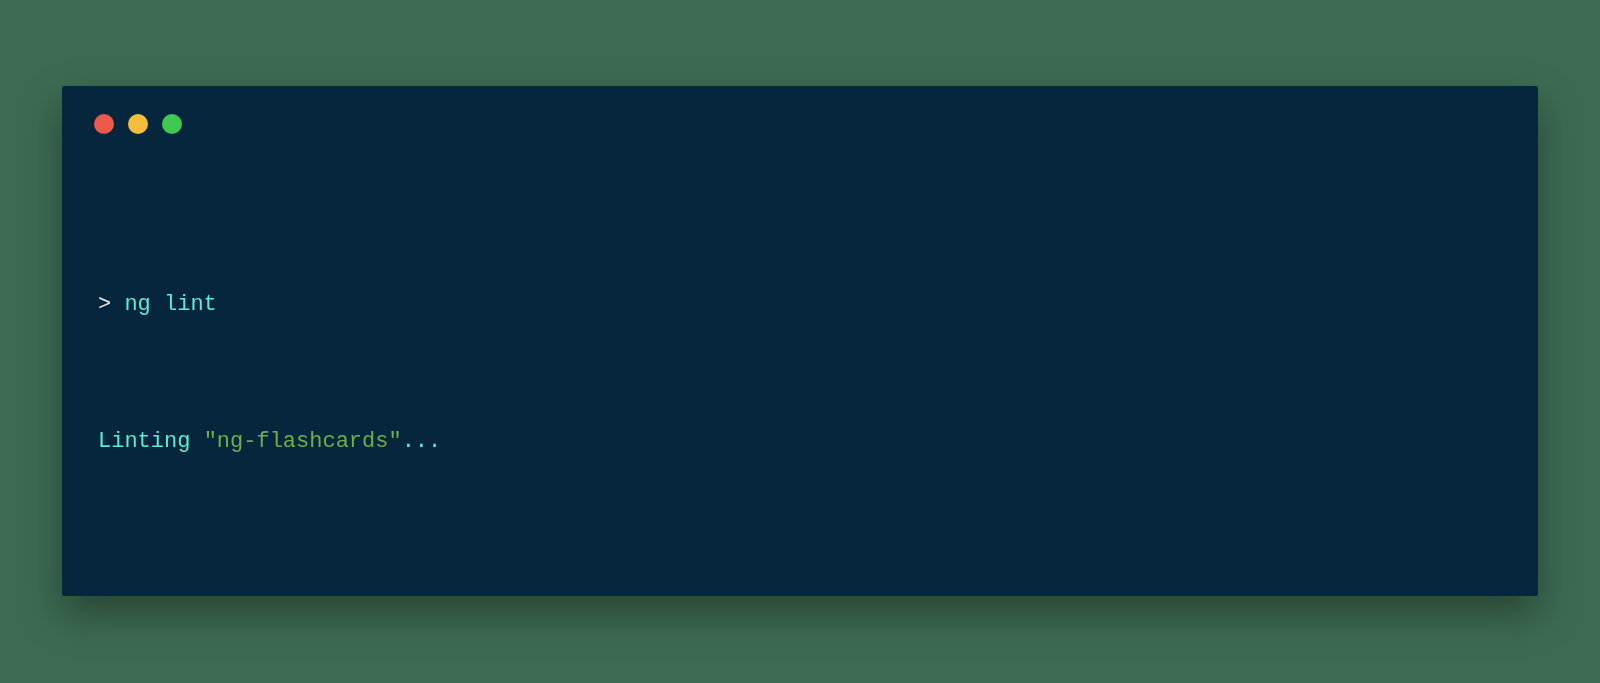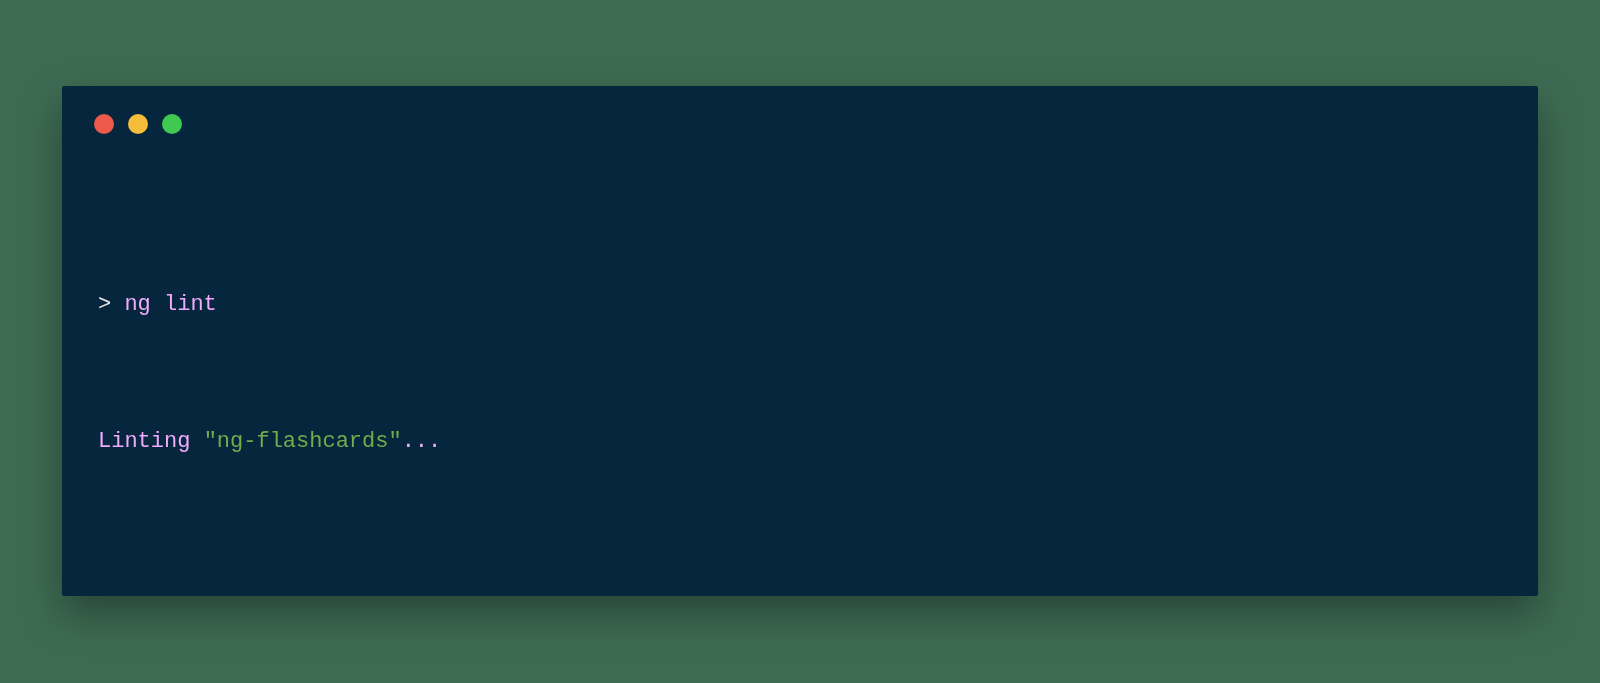--- a/index.html
+++ b/index.html
@@ -44,21 +44,21 @@
     bottom: 30px;
     color: #cfd8e3;
     font-size: 22px;
     line-height: 1.55;
     white-space: pre-wrap;
     word-break: break-word;
   }
 
   
   .t-prompt   { color: #e6e6e6; }       
-  .t-default  { color: #f0abfc; }       
+  .t-default  { color: #5eead4; }       
   .t-green    { color: #6fae4b; }       
 
   
   .tline { display: block; }
   .blank { height: 1.55em; }
 </style>
 </head>
 <body>
 
 <div class="terminal-window">

